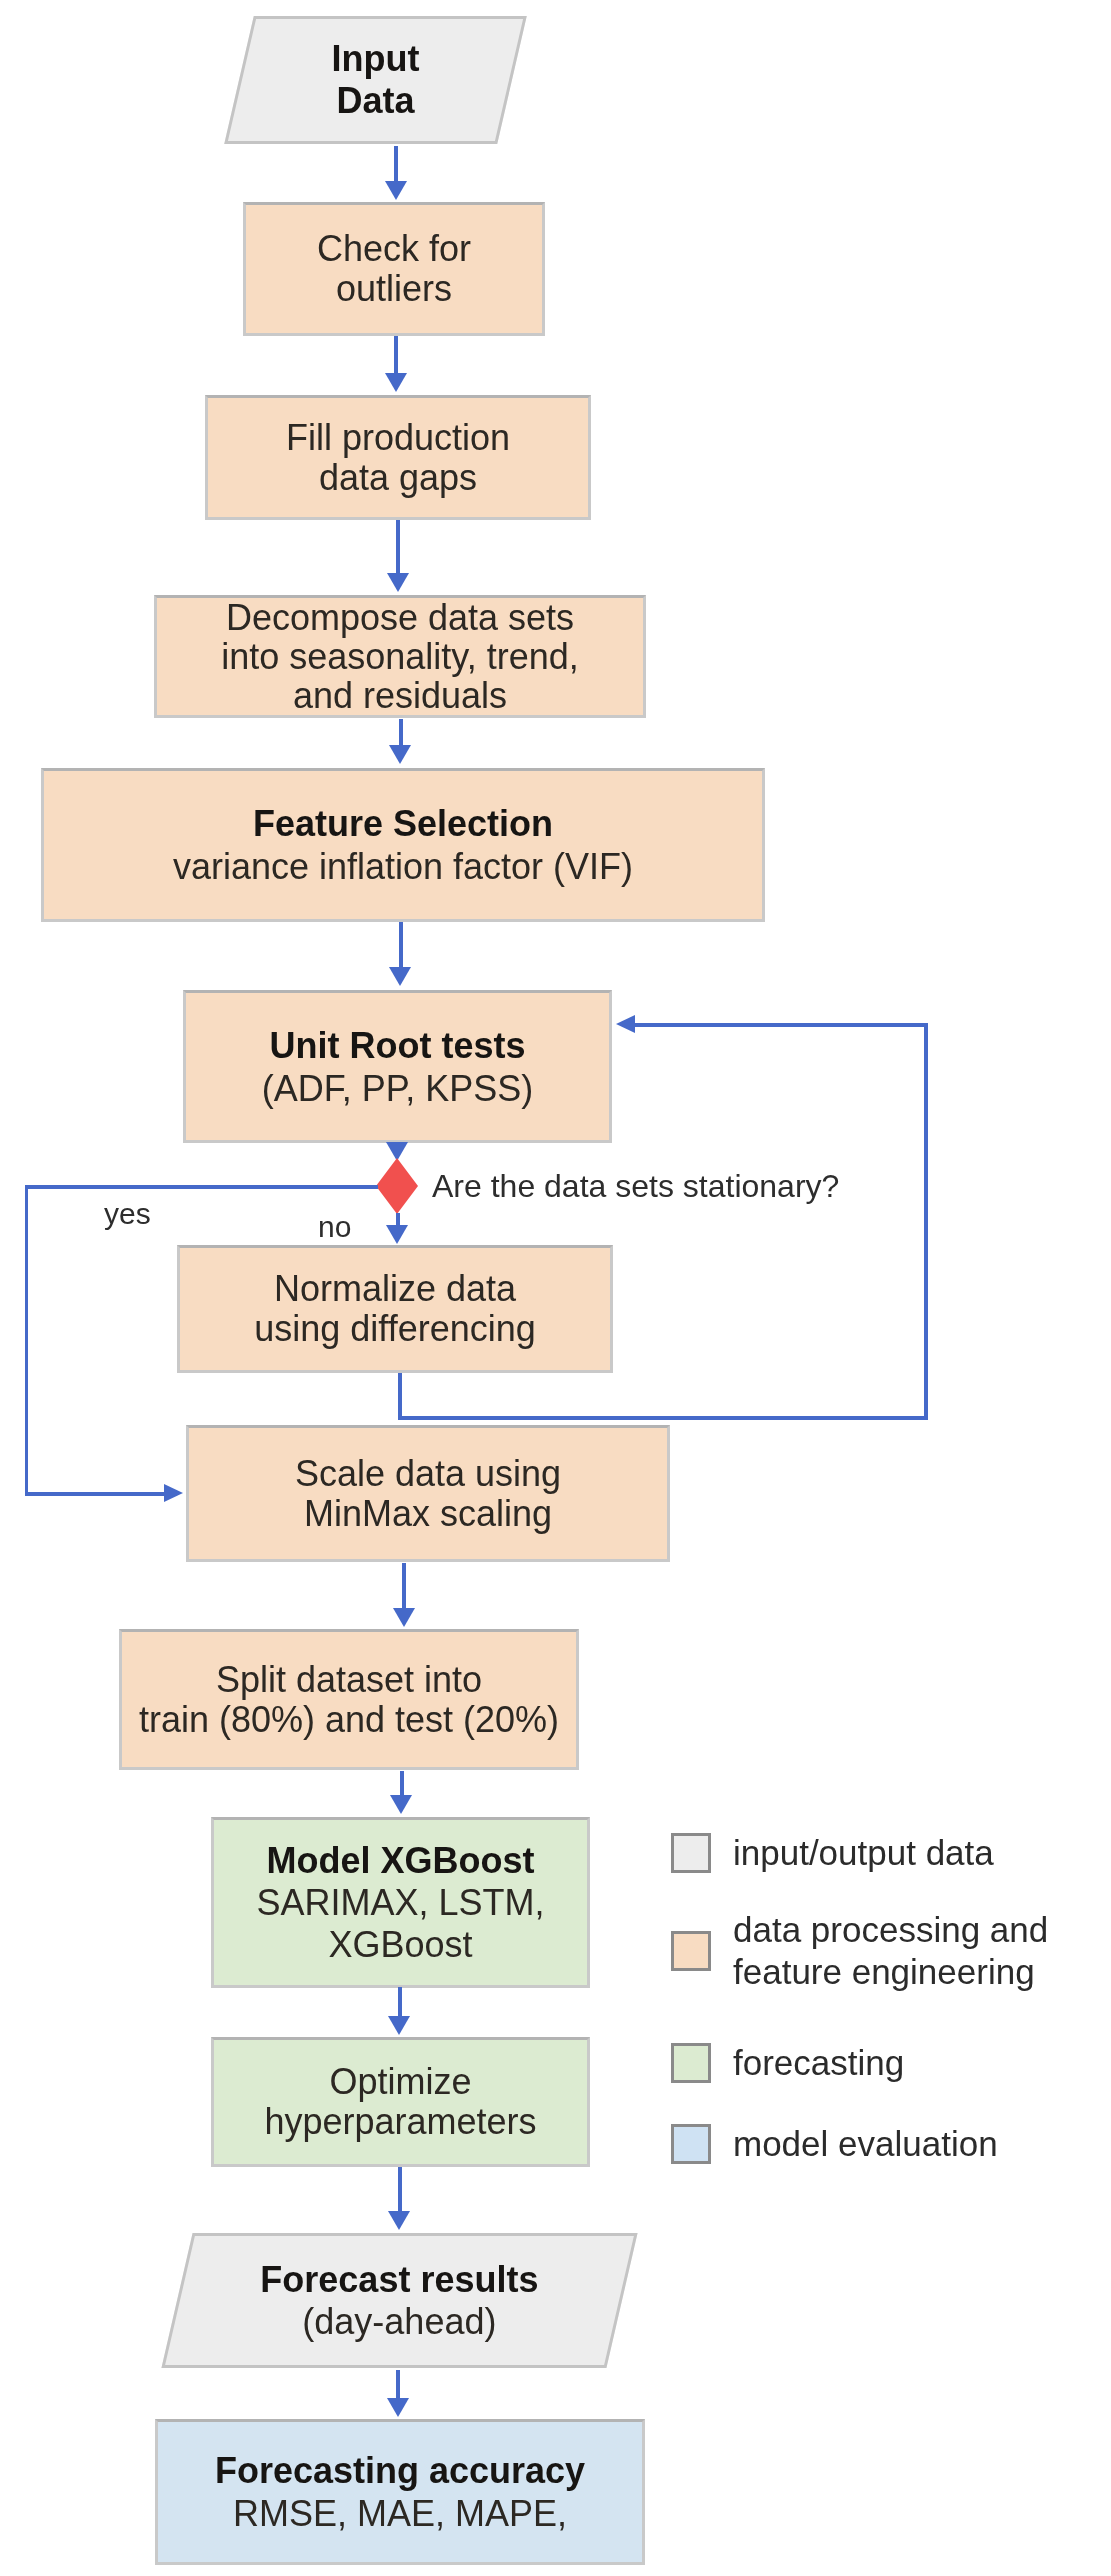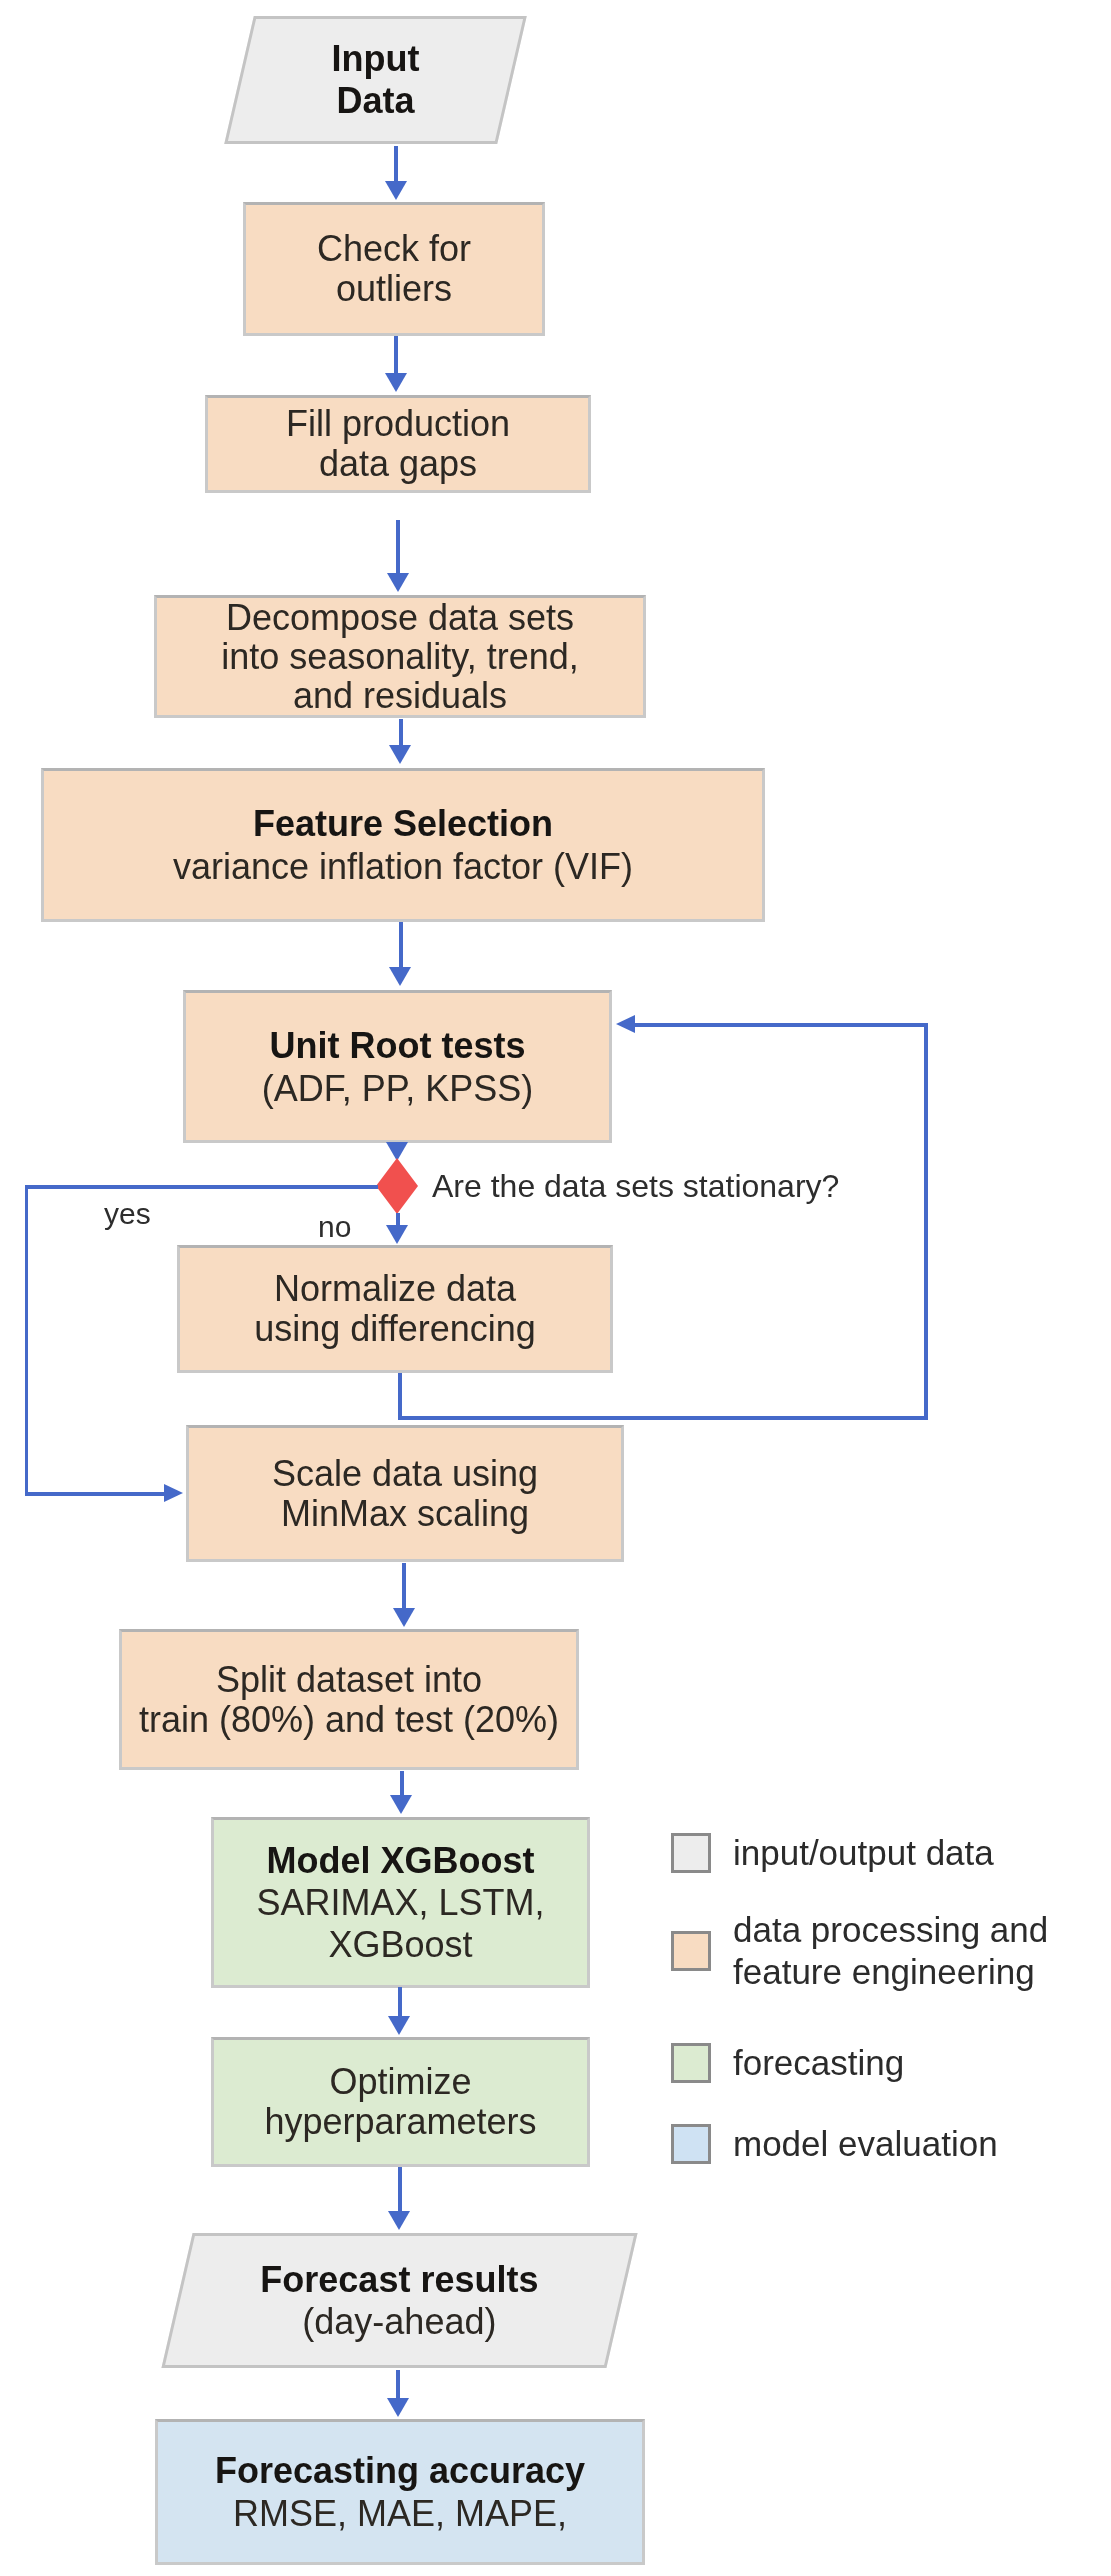--- a/index.html
+++ b/index.html
@@ -54,21 +54,21 @@
   <div class="head-down" style="left:385px;top:181px;"></div>
 
   <div class="box peach" style="left:243px;top:202px;width:302px;height:134px;">
     <div>Check for</div>
     <div>outliers</div>
   </div>
 
   <div class="vline" style="left:394px;top:336px;height:40px;"></div>
   <div class="head-down" style="left:385px;top:373px;"></div>
 
-  <div class="box peach" style="left:205px;top:395px;width:386px;height:98px;">
+  <div class="box peach" style="left:205px;top:395px;width:386px;height:125px;">
     <div>Fill production</div>
     <div>data gaps</div>
   </div>
 
   <div class="vline" style="left:396px;top:520px;height:56px;"></div>
   <div class="head-down" style="left:387px;top:573px;"></div>
 
   <div class="box peach" style="left:154px;top:595px;width:492px;height:123px;line-height:39px;">
     <div>Decompose data sets</div>
     <div>into seasonality, trend,</div>
@@ -110,21 +110,21 @@
   <div class="hline" style="left:398px;top:1416px;width:530px;"></div>
   <div class="vline" style="left:924px;top:1023px;height:397px;"></div>
   <div class="hline" style="left:634px;top:1023px;width:292px;"></div>
   <div class="head-left" style="left:616px;top:1015px;"></div>
 
   <div class="hline" style="left:24.5px;top:1185px;width:353px;"></div>
   <div class="vline" style="left:24.5px;top:1185px;height:311px;"></div>
   <div class="hline" style="left:24.5px;top:1492px;width:141px;"></div>
   <div class="head-right" style="left:164px;top:1484px;"></div>
 
-  <div class="box peach" style="left:186px;top:1425px;width:438px;height:137px;">
+  <div class="box peach" style="left:186px;top:1425px;width:484px;height:137px;">
     <div>Scale data using</div>
     <div>MinMax scaling</div>
   </div>
 
   <div class="vline" style="left:402px;top:1563px;height:48px;"></div>
   <div class="head-down" style="left:393px;top:1608px;"></div>
 
   <div class="box peach" style="left:119px;top:1629px;width:460px;height:141px;">
     <div>Split dataset into</div>
     <div>train (80%) and test (20%)</div>

